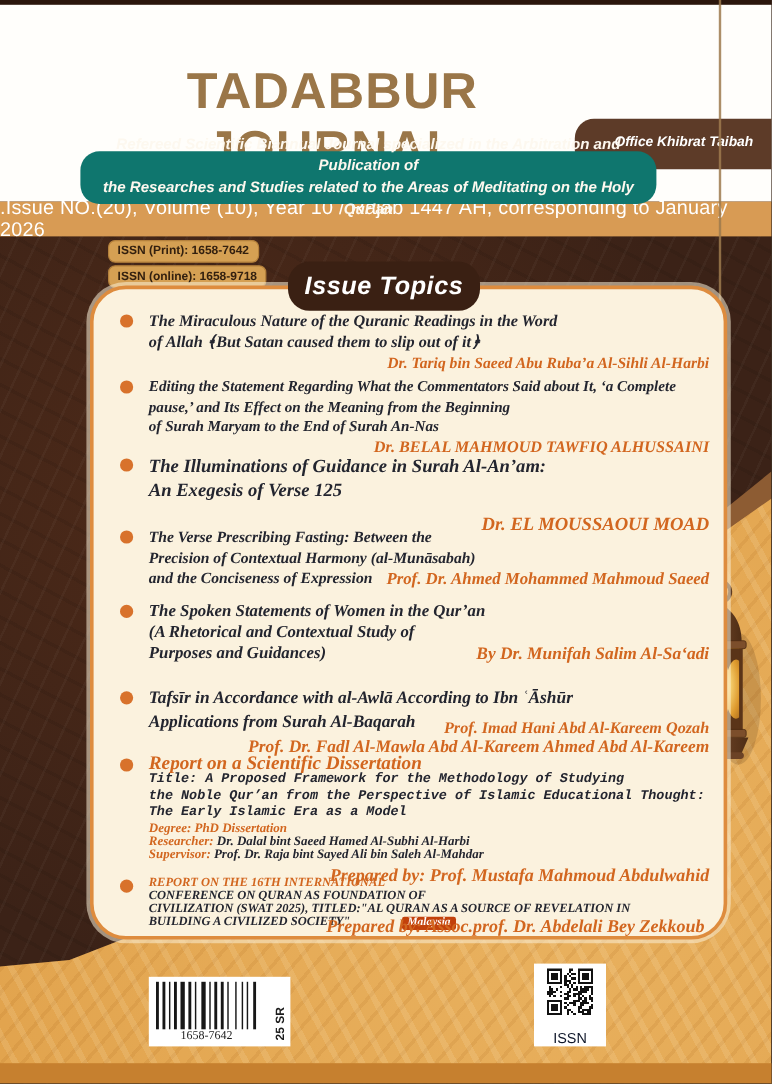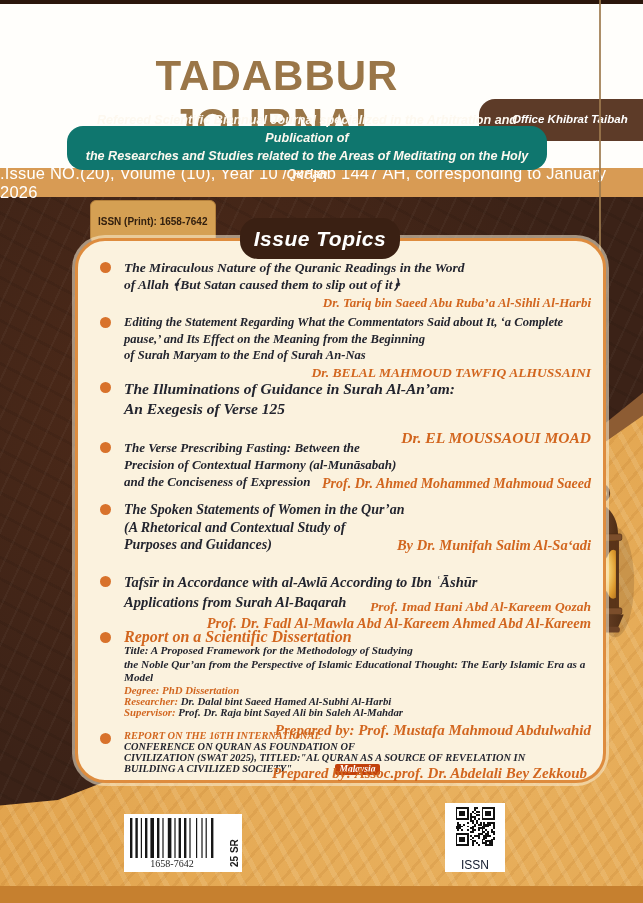--- a/index.html
+++ b/index.html
@@ -30,21 +30,21 @@
   .office-badge{position:absolute;left:479px;top:55px;width:164px;height:42px;background:#5d3b28;
     border-radius:16px 0 0 16px;color:#fff;font-size:11.5px;font-weight:bold;font-style:italic;
     display:flex;flex-direction:column;justify-content:center;padding-left:33px;box-sizing:border-box;line-height:1.38;margin-top:44px;}
   .banner{position:absolute;left:67px;top:126px;width:480px;height:44px;background:#0f766e;
     border-radius:16px;color:#fdf8ef;font-size:12.6px;font-weight:bold;font-style:italic;
     display:flex;flex-direction:column;justify-content:center;text-align:center;line-height:1.42;z-index:3;}
   .issue-bar{position:absolute;left:0;top:168px;width:643px;height:29px;background:#d89b54;
     color:#fff;font-size:16.5px;display:flex;align-items:center;justify-content:center;letter-spacing:.2px;z-index:2;}
   .issn-pills{position:absolute;left:90px;top:200px;z-index:4;}
   .pill{background:#d5a053;border:1px solid #b4803c;border-radius:6px;color:#33200f;
-    font-size:10px;font-weight:bold;padding:14px 7px;margin-bottom:2px;width:fit-content;line-height:13px;}
+    font-size:10px;font-weight:bold;padding:2px 7px;margin-bottom:2px;width:fit-content;line-height:13px;}
 
   
   .section-badge{position:absolute;left:240px;top:218px;width:160px;height:41px;background:#3a2013;
     border-radius:18px;color:#fff;font-size:21px;font-weight:bold;font-style:italic;
     display:flex;align-items:center;justify-content:center;z-index:6;letter-spacing:.5px;}
   .card{position:absolute;left:75px;top:238px;width:531px;height:545px;background:#fbf2de;
     border:3px solid #de8c3e;border-radius:30px;box-sizing:border-box;z-index:5;
     box-shadow:0 0 0 3px rgba(250,238,214,.55);}
   .topic{position:absolute;left:20px;right:12px;padding-left:26px;
     font-family:"Liberation Serif","DejaVu Serif",serif;font-weight:bold;font-style:italic;}
@@ -55,21 +55,21 @@
   .t1{top:18px;}  .t1 .t-line{font-size:13.5px;line-height:17px;} .t1 .t-author{font-size:13px;margin-top:2px;}
   .t2{top:73px;}  .t2 .t-line{font-size:12.6px;line-height:16.5px;} .t2 .t-author{font-size:13.5px;margin-top:1px;}
   .t3{top:138px;} .t3 .t-line{font-size:15.5px;line-height:20px;} .t3 .t-author{font-size:15.5px;margin-top:10px;}
   .t4{top:198px;} .t4 .t-line{font-size:13px;line-height:17px;} .t4 .t-author{font-size:14px;margin-top:-14px;}
   .t5{top:260px;} .t5 .t-line{font-size:14px;line-height:17.5px;} .t5 .t-author{font-size:14.5px;margin-top:-17px;}
   .t6{top:332px;} .t6 .t-line{font-size:14.5px;line-height:19.5px;}
   .t6 .a1{font-size:13.5px;line-height:16px;margin-top:-13px;} .t6 .a2{font-size:14.5px;line-height:17px;}
 
   .t7{top:388px;}
   .d-head{color:#d2661f;font-size:16px;line-height:15px;}
-  .d-title{color:#23252f;font-size:11.2px;line-height:13.5px;}
+  .d-title{color:#23252f;font-size:11.2px;line-height:13.5px;font-family:Liberation Mono, monospace;}
   .d-meta{font-size:10.8px;line-height:11px;color:#23252f;}
   .d-meta .lbl{color:#d2661f;}
   .d-degree{color:#d2661f;font-size:10.8px;line-height:11.5px;}
   .d-prep{color:#d2661f;font-size:15px;text-align:right;margin-top:4px;}
 
   .t8{top:489px;}
   .c-line{color:#23252f;font-size:10.4px;line-height:11px;}
   .c-head{color:#d2661f;}
   .country{display:inline-block;background:#c2410c;color:#fff;font-size:9.5px;font-style:italic;
     padding:0 5px;border-radius:2px;line-height:11px;margin-left:40px;}

